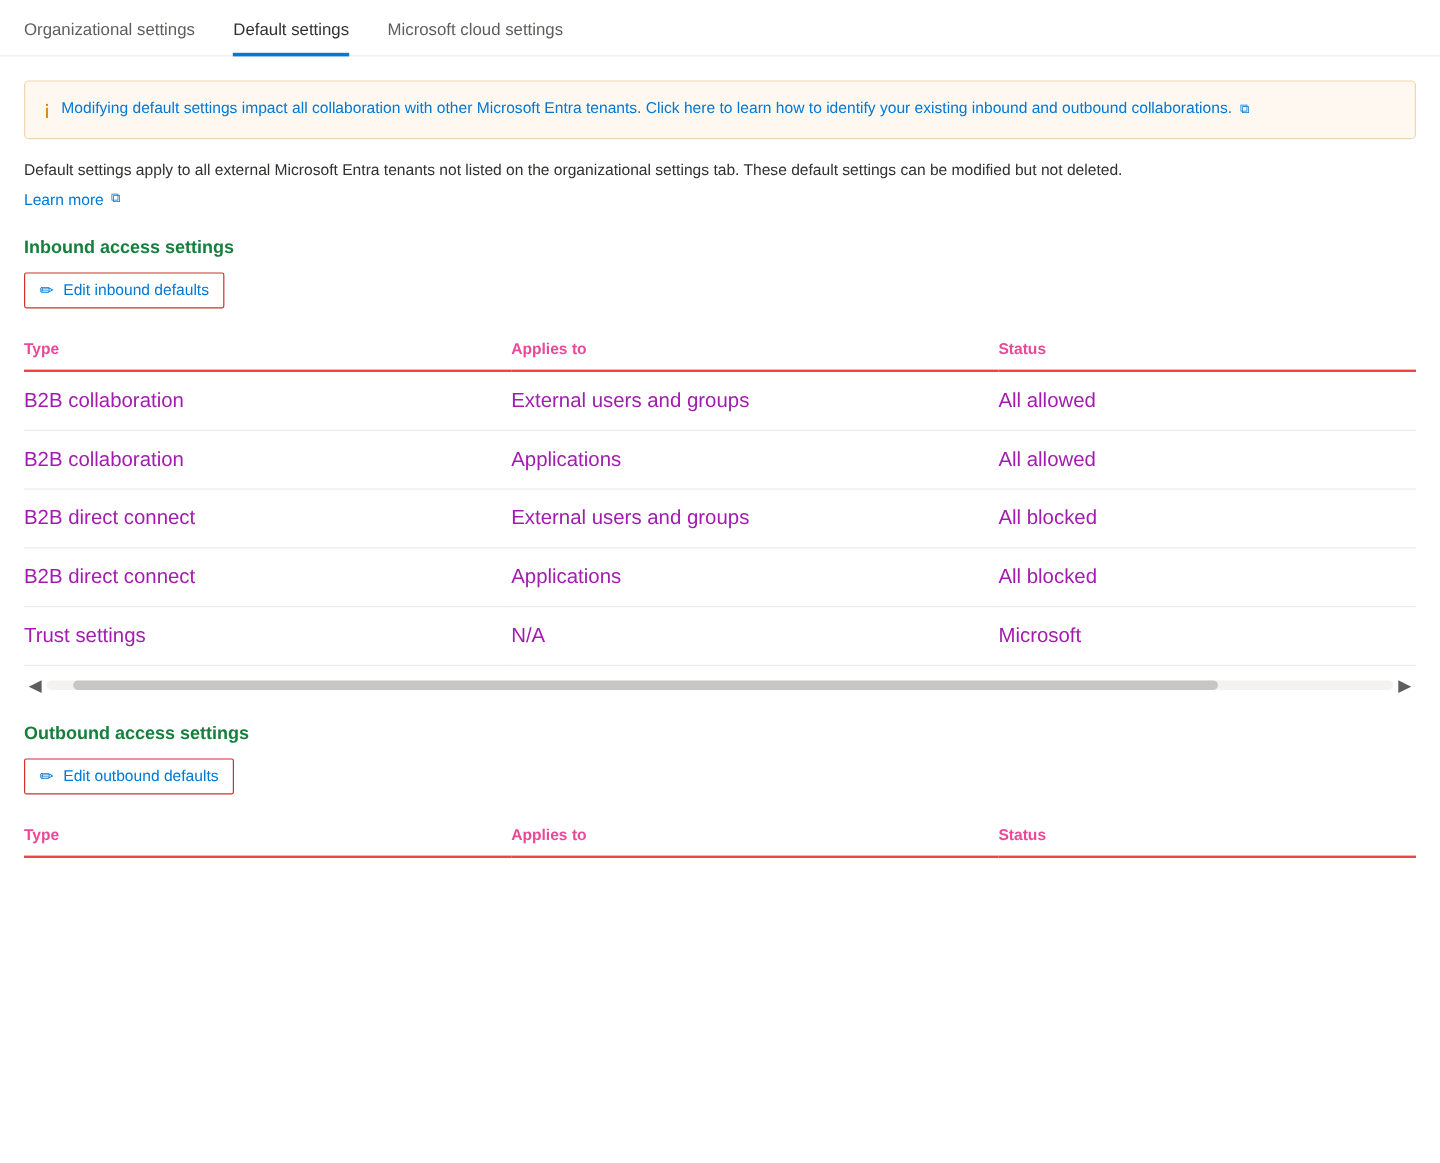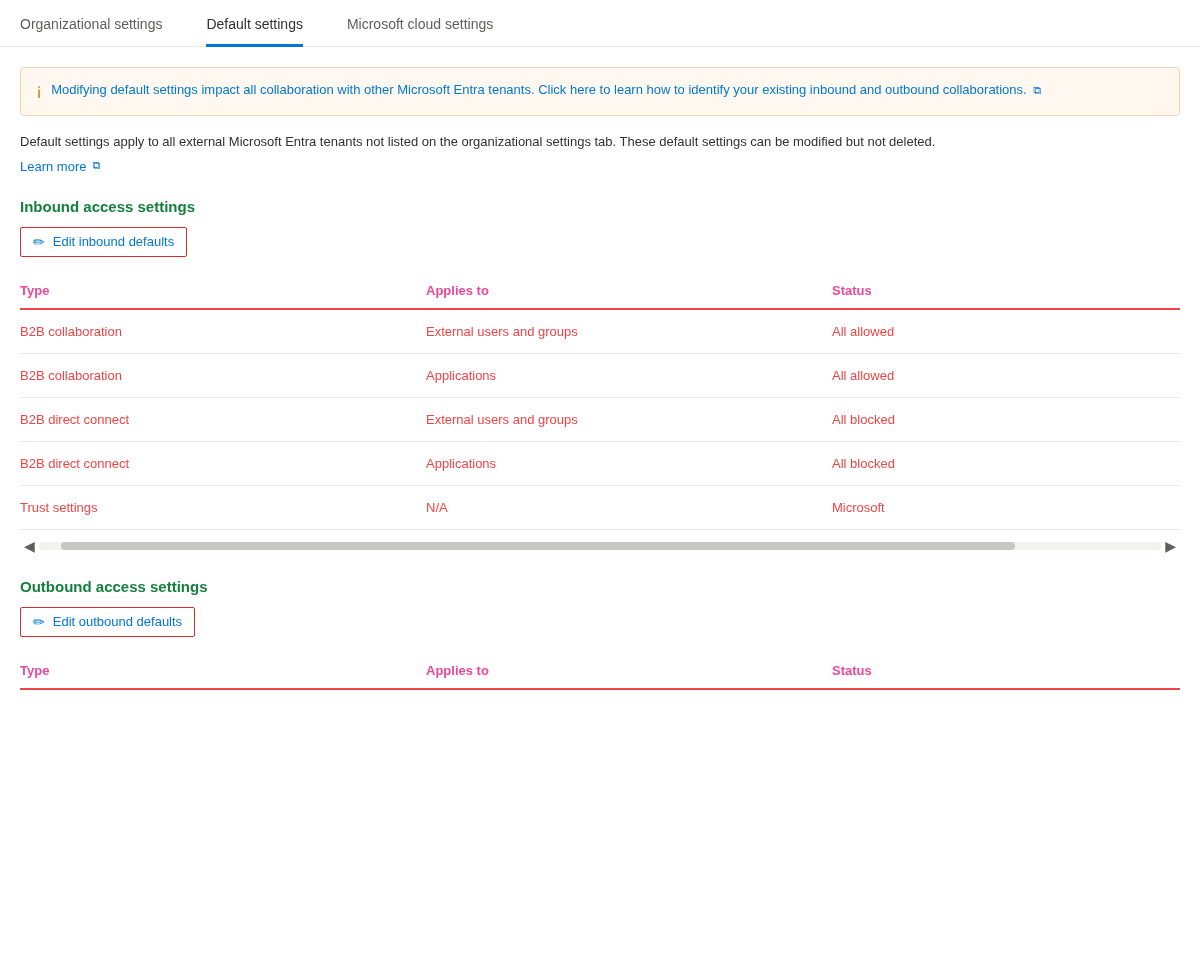--- a/index.html
+++ b/index.html
@@ -10,21 +10,21 @@
       background: #fff;
       padding: 0;
     }
 
     
     .tabs {
       display: flex;
       align-items: center;
       border-bottom: 1px solid #edebe9;
       padding: 0 20px;
-      gap: 44px;
+      gap: 32px;
     }
     .tab {
       padding: 16px 0 12px 0;
       cursor: pointer;
       color: #605e5c;
       font-size: 14px;
       border-bottom: 3px solid transparent;
       margin-bottom: -1px;
     }
     .tab.active {
@@ -120,22 +120,22 @@
     .data-table th {
       font-weight: 600;
       font-size: 13px;
       color: #ec4899;
       padding: 10px 16px 10px 0;
       border-bottom: 2px solid #ef4444;
       text-align: left;
     }
     .data-table td {
       padding: 14px 16px 14px 0;
-      font-size: 13px;
-      color: #ef4444;
+      font-size: 17px;
+      color: #a21caf;
       border-bottom: 1px solid #edebe9;
     }
     .data-table th:first-child, .data-table td:first-child {
       padding-left: 0;
       width: 35%;
     }
     .data-table th:nth-child(2), .data-table td:nth-child(2) {
       width: 35%;
     }
     .data-table th:nth-child(3), .data-table td:nth-child(3) {

